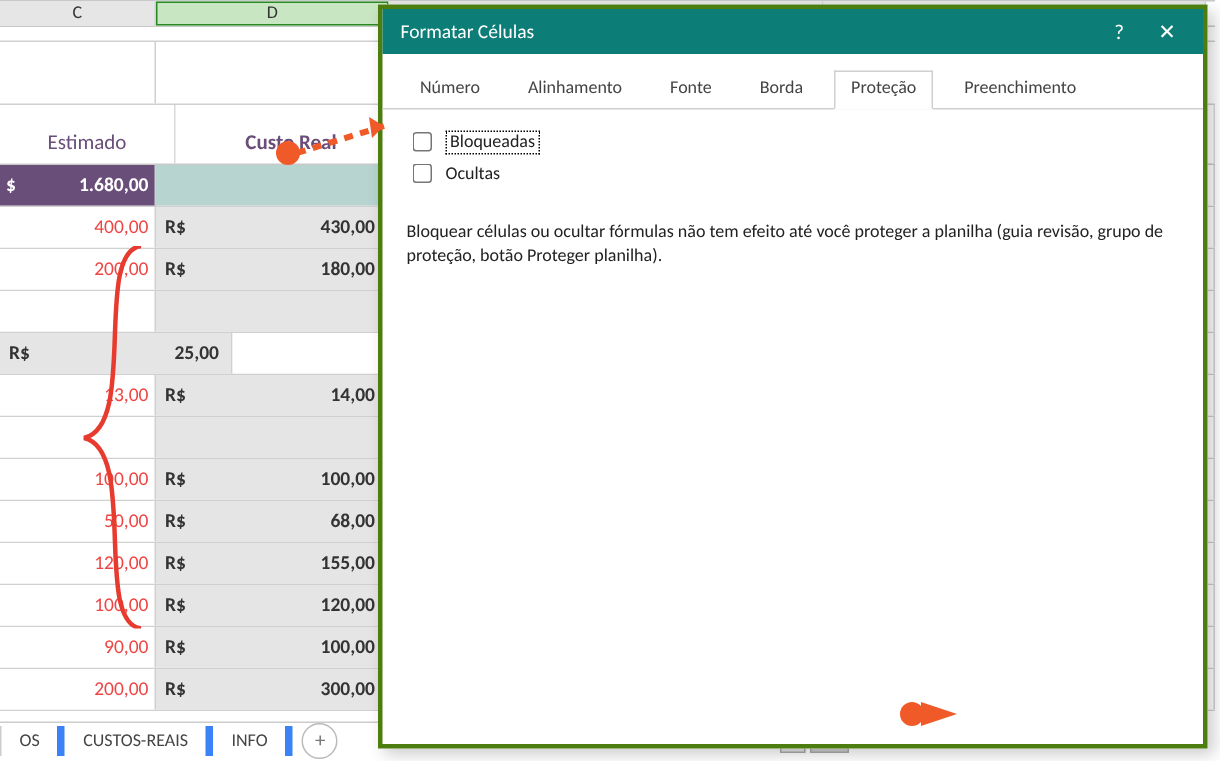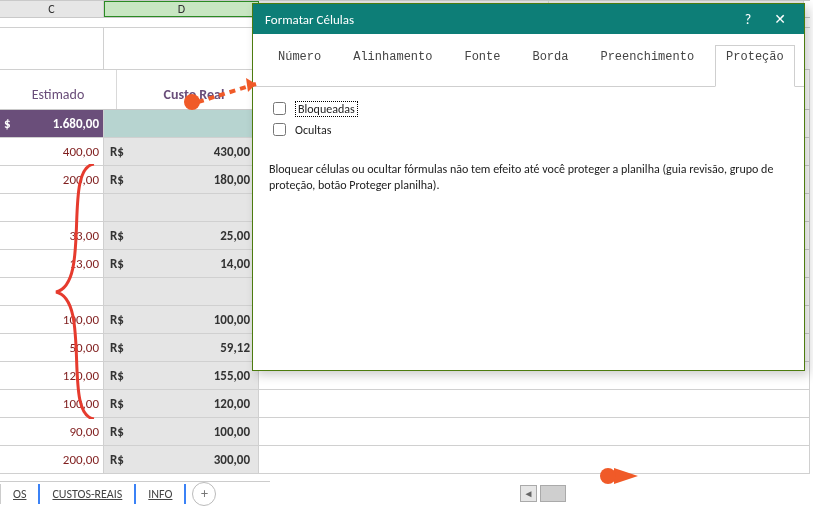--- a/index.html
+++ b/index.html
@@ -22,44 +22,44 @@
   .title-row .big  { flex: 1; display:flex; align-items:flex-end; padding-bottom:2px; font-size: 26px; font-weight: 700; color: #10776f; }
 
   .header-row { display:flex; height: 40px; border-bottom: 1px solid #c9c9c9; font-size: 14px; color: #6a4e7a; }
   .header-row > div { display:flex; align-items:flex-end; justify-content:center; padding-bottom:6px; border-right: 1px solid #d9d9d9; }
   .header-row .cC { width: 117px; }
   .header-row .cD { width: 155px; font-weight: 700; }
   .header-row .rest { flex:1; }
 
   .data-row { display:flex; height: 28px; border-bottom: 1px solid #d0d0d0; font-size: 13px; }
   .data-row > div { display:flex; align-items:center; border-right: 1px solid #d0d0d0; }
-  .data-row .cC { width: 104px; justify-content:flex-end; padding-right:4px; color:#7f1d1d; background:#fff; position:relative; }
+  .data-row .cC { width: 104px; justify-content:flex-end; padding-right:4px; color:#ef4444; background:#fff; position:relative; }
   .data-row .cD { width: 155px; justify-content:space-between; padding:0 8px 0 6px; font-weight:700; color:#333; background:#e5e5e5; }
   .data-row .rest { flex:1; background:#fff; }
 
   .totals .cC { background:#6a4e7a; color:#fff; font-weight:700; }
   .totals .cD { background:#b7d4d0; }
 
   
   .bracket { position:absolute; left:52px; top:164px; width:44px; height:255px; pointer-events:none; }
 
   
   .tabstrip { position:absolute; left:0; bottom:2px; height:24px; width:270px; display:flex; align-items:center; font-size:12px; color:#444; background:#fff; border-top:1px solid #ccc; }
-  .tab { padding:3px 12px; border-right:2px solid #3b82f6;text-decoration:underline; }
+  .tab { padding:3px 12px; border-right:5px solid #3b82f6; }
   .tab:first-child { border-left:1px solid #ccc; }
   .addsheet { width:24px; height:24px; margin-left:6px; display:flex; align-items:center; justify-content:center; border:1px solid #bbb; border-radius:50%; color:#777; font-size:14px; }
 
   
-  .dialog { position:absolute; left:252px; top:3px; width:553px; height:368px; background:#fff; border:1px solid #4d7c0f; box-shadow: 4px 4px 10px rgba(0,0,0,.2); }
+  .dialog { position:absolute; left:252px; top:3px; width:553px; height:496px; background:#fff; border:3px solid #4d7c0f; box-shadow: 4px 4px 10px rgba(0,0,0,.2); }
   .dlg-title { height:30px; background:#0d7e77; color:#fff; display:flex; align-items:center; padding:0 8px 0 12px; font-size:13px; }
   .dlg-title .tt { flex:1; }
   .dlg-title .hbtn { width:32px; height:30px; display:flex; align-items:center; justify-content:center; color:#fff; font-size:14px; }
 
   .tabs { display:flex; gap:10px; padding:10px 12px 0 14px; font-size:12px; color:#444; border-bottom:1px solid #cfcfcf; }
-  .dlg-tab { padding:4px 10px 22px; position:relative; top:1px; border:1px solid transparent;font-family:Liberation Mono, monospace; }
+  .dlg-tab { padding:4px 10px 6px; position:relative; top:1px; border:1px solid transparent; }
   .dlg-tab.active { background:#fff; border:1px solid #cfcfcf; border-bottom:1px solid #fff; }
 
   .dlg-body { padding:10px 4px 0 16px; font-size:12px; color:#222; }
   .chk { display:flex; align-items:center; gap:6px; margin:2px 0; }
   .chk input { width:13px; height:13px; }
   .chk label { }
   .chk.focus label { border:1px dotted #000; padding:0 2px; }
   .note { margin-top:22px; line-height:1.35; max-width:515px; }
 
   .dlg-buttons { position:absolute; right:14px; bottom:13px; display:flex; gap:10px; }
@@ -135,23 +135,20 @@
         <div class="cC">
           <span></span>
         </div>
         <div class="cD">
           <span></span>
           <span></span>
         </div>
         <div class="rest"></div>
       </div>
       <div class="data-row">
-        <div class="cC">
-          <span>33,00</span>
-        </div>
         <div class="cD">
           <span>R$</span>
           <span>25,00</span>
         </div>
         <div class="rest"></div>
       </div>
       <div class="data-row">
         <div class="cC">
           <span>13,00</span>
         </div>
@@ -180,21 +177,21 @@
           <span>100,00</span>
         </div>
         <div class="rest"></div>
       </div>
       <div class="data-row">
         <div class="cC">
           <span>50,00</span>
         </div>
         <div class="cD">
           <span>R$</span>
-          <span>59,12</span>
+          <span>68,00</span>
         </div>
         <div class="rest"></div>
       </div>
       <div class="data-row">
         <div class="cC">
           <span>120,00</span>
         </div>
         <div class="cD">
           <span>R$</span>
           <span>155,00</span>
@@ -259,22 +256,22 @@
     <div class="hbtn">
         <span>✕</span>
       </div>
   </div>
 
   <div class="tabs">
     <div class="dlg-tab">Número</div>
     <div class="dlg-tab">Alinhamento</div>
     <div class="dlg-tab">Fonte</div>
     <div class="dlg-tab">Borda</div>
+    <div class="dlg-tab active">Proteção</div>
     <div class="dlg-tab">Preenchimento</div>
-    <div class="dlg-tab active">Proteção</div>
   </div>
 
   <div class="dlg-body">
     <div class="chk focus">
       <input type="checkbox" style="">
       <label>Bloqueadas</label>
     </div>
     <div class="chk">
       <input type="checkbox" style="">
       <label>Ocultas</label>

